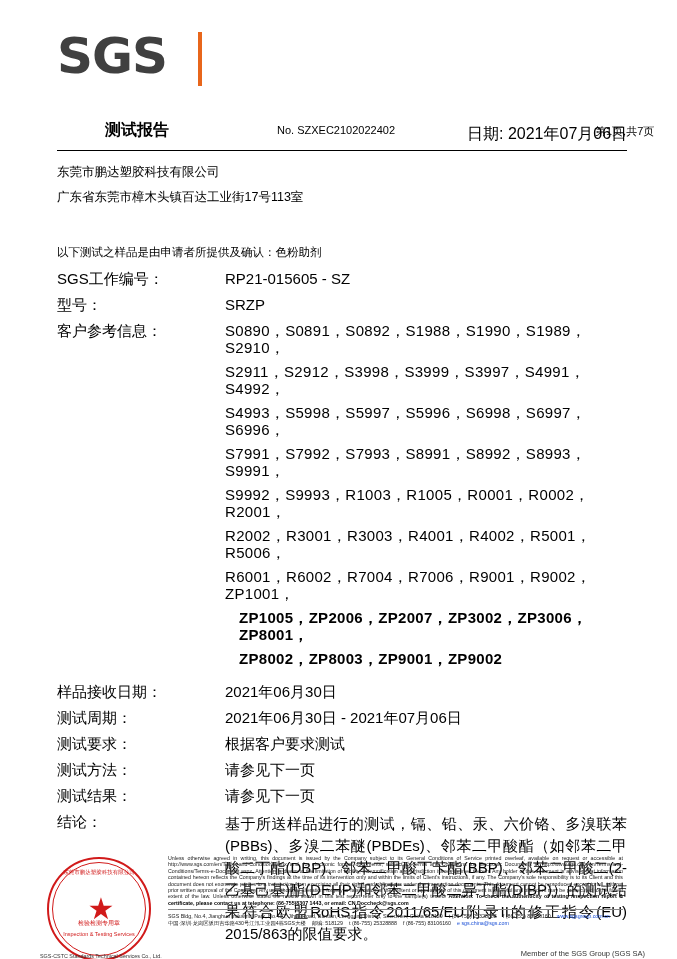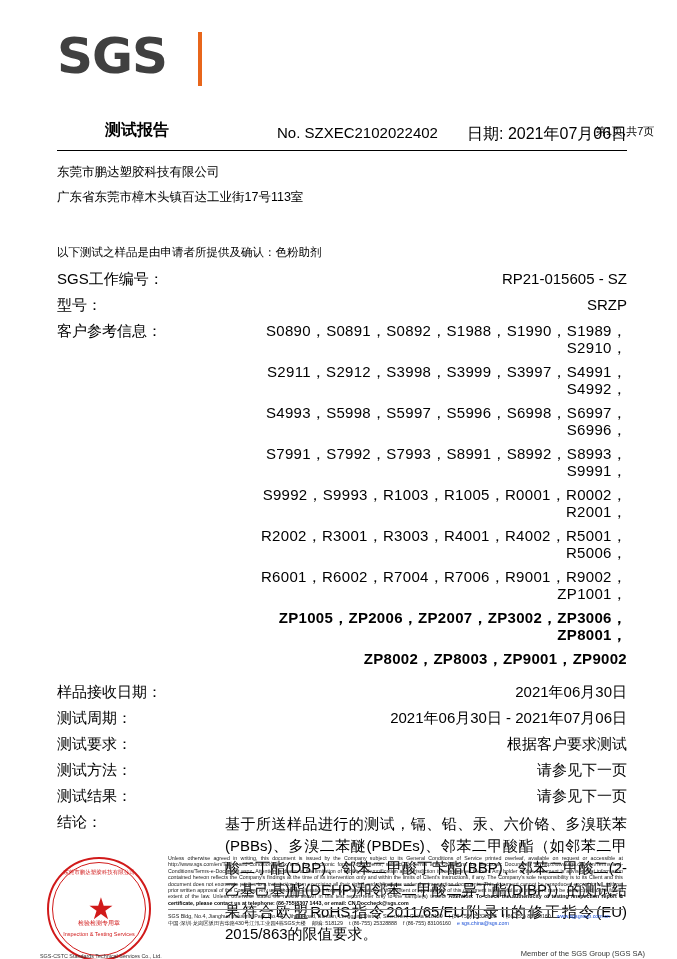--- a/index.html
+++ b/index.html
@@ -61,21 +61,21 @@
     left: 0;
     top: 0;
     font-size: 16px;
     font-weight: bold;
     color: #000;
   }
   .hdr-no {
     position: absolute;
     left: 172px;
     top: 4px;
-    font-size: 15px;
+    font-size: 11px;
   }
   .hdr-date {
     position: absolute;
     left: 362px;
     top: 4px;
     font-size: 16px;
   }
   .hdr-page {
     position: absolute;
     left: 490px;
@@ -122,21 +122,20 @@
     margin-bottom: 9px;
   }
   .flabel {
     width: 168px;
     flex: 0 0 168px;
     line-height: 17px;
   }
   .fvalue {
     flex: 1;
     line-height: 17px;
-    text-align: right;
   }
   .fvalue .ref-line {
     margin-bottom: 7px;
     letter-spacing: 0.3px;
   }
   .fvalue .ref-line.indent {
     padding-left: 14px;
     font-weight: bold;
   }
   .concl {

